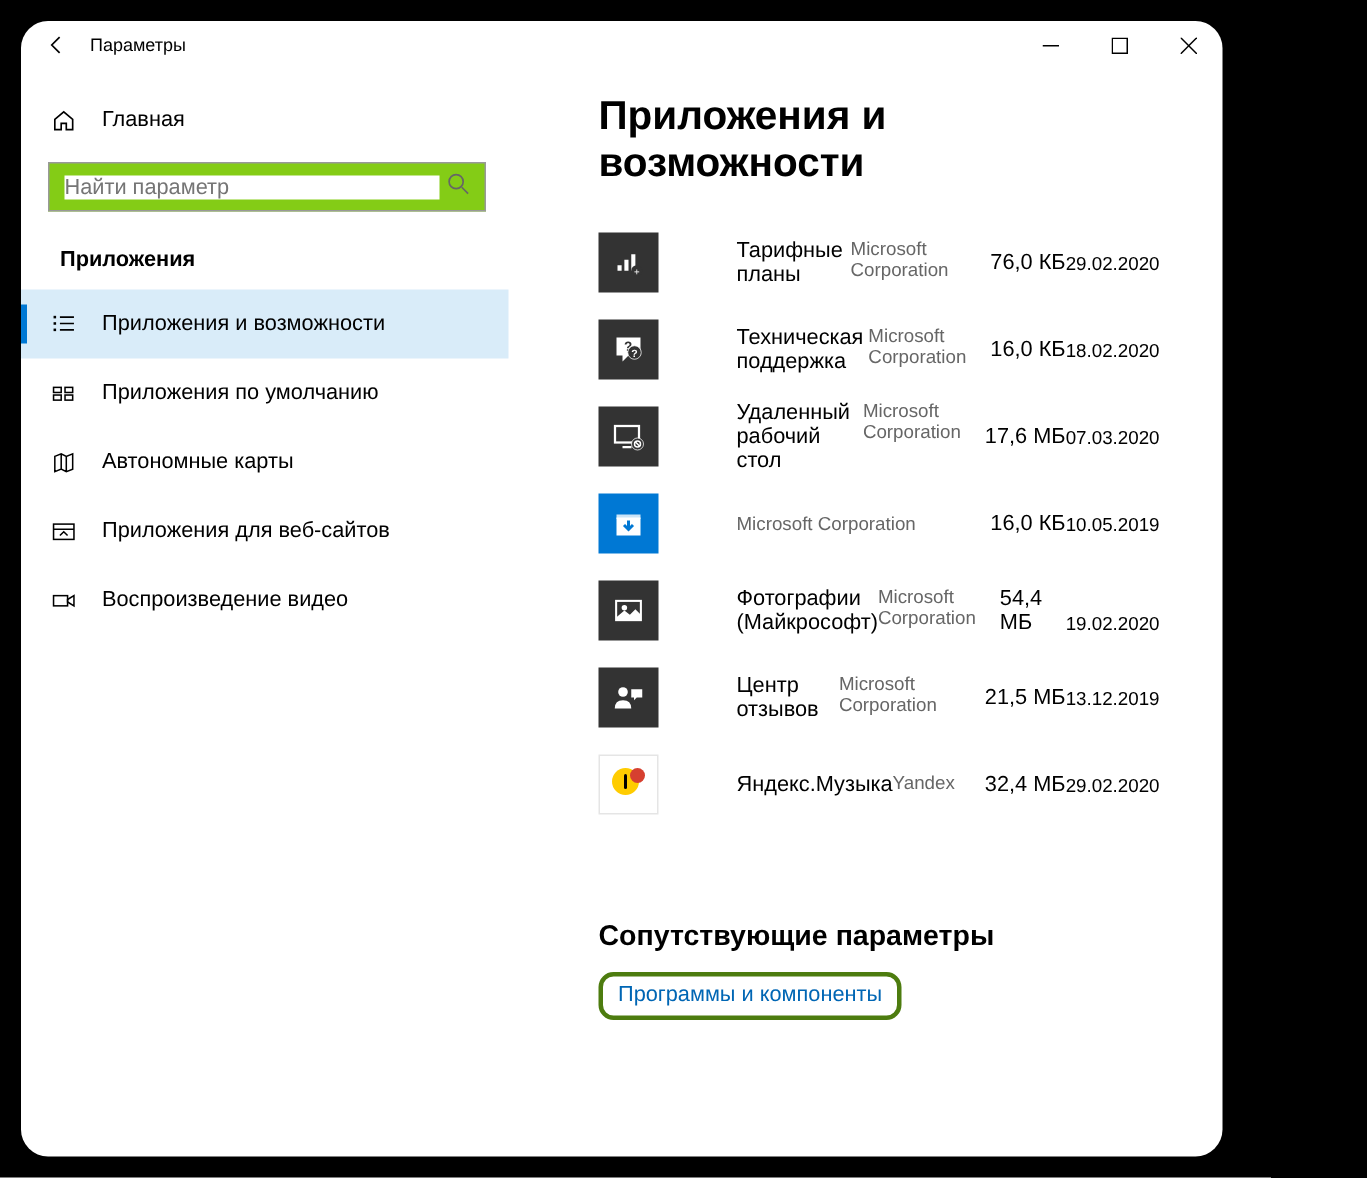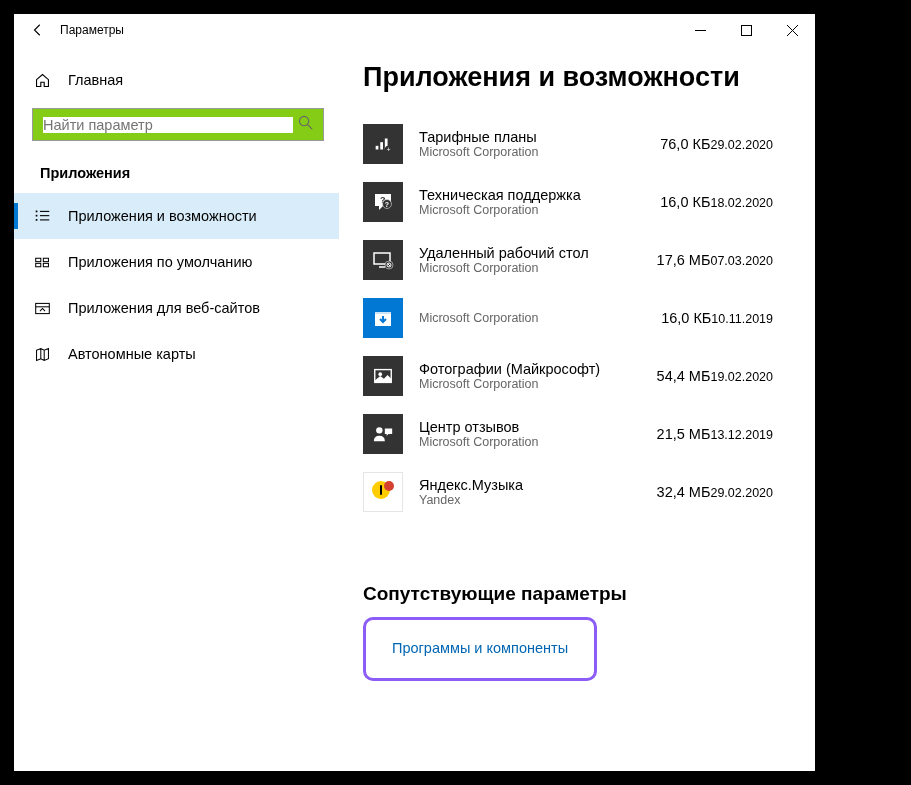--- a/index.html
+++ b/index.html
@@ -1,54 +1,54 @@
 <!DOCTYPE html>
 <html><head>
 <meta charset="utf-8">
 <style>
   * { box-sizing: border-box; margin: 0; padding: 0; font-family: "Segoe UI", Tahoma, sans-serif; }
   body { background: #000; padding: 14px; }
-  .window { width: 801px; height: 757px; background: #fff; position: relative; overflow: hidden; }
+  .window { width: 801px; height: 757px; background: #fff; position: relative; overflow: hidden; border-radius: 18px; }
   .titlebar { height: 32px; display: flex; align-items: center; padding: 0 8px; }
   .back-btn { width: 32px; height: 32px; display: flex; align-items: center; justify-content: center; cursor: pointer; }
   .back-btn svg { width: 14px; height: 14px; }
   .title-text { font-size: 12px; color: #000; margin-left: 6px; }
   .win-controls { position: absolute; right: 0; top: 0; display: flex; }
   .win-btn { width: 46px; height: 32px; display: flex; align-items: center; justify-content: center; cursor: pointer; }
   .win-btn svg { width: 11px; height: 11px; }
-  .body { display: flex; height: calc(100% - 32px); }
+  .body { display: flex; height: calc(100% - 32px); gap: 36px; }
   .sidebar { width: 325px; padding: 14px 0 0 0; }
   .home-row { display: flex; align-items: center; height: 40px; padding: 0 18px; cursor: pointer; gap: 16px; }
   .home-row .icon-wrap { width: 20px; display: flex; justify-content: center; }
   .home-row span.label { font-size: 14.5px; }
   .search-wrap { margin: 8px 18px 16px 18px; }
   .search { width: 292px; height: 33px; border: 1px solid #999; display: flex; align-items: center; padding: 0 10px; justify-content: space-between; background: #84cc16; }
   .search input { border: none; outline: none; font-size: 14.5px; width: 250px; color: #666; }
   .search svg { width: 15px; height: 15px; }
   .section-title { font-size: 14.5px; font-weight: 600; padding: 8px 18px 12px 26px; }
   .nav-item { display: flex; align-items: center; height: 46px; padding: 0 18px; cursor: pointer; gap: 16px; position: relative; }
   .nav-item.selected { background: #d9ecf9; }
   .nav-item.selected::before { content: ""; position: absolute; left: 0; top: 10px; bottom: 10px; width: 4px; background: #0078d4; }
   .nav-item .icon-wrap { width: 20px; display: flex; justify-content: center; align-items: center; }
   .nav-item .label { font-size: 14.5px; }
   .main { flex: 1; padding: 16px 42px 0 24px; overflow: hidden; }
   .page-title { font-size: 27px; font-weight: 600; margin-bottom: 22px; }
   .app-row { display: flex; align-items: center; height: 58px; cursor: pointer; gap: 16px; }
   .app-icon { width: 40px; height: 40px; background: #333; display: flex; align-items: center; justify-content: center; color: #fff; flex-shrink: 0; }
   .app-icon.blue { background: #0078d4; }
   .app-icon.white { background: #fff; border: 1px solid #e5e5e5; }
-  .app-info { flex: 1; display: flex; flex-direction: column; }
+  .app-info { flex: 1; display: flex; flex-direction: row; margin-left: 36px; }
   .app-name { font-size: 14.5px; color: #000; }
   .app-pub { font-size: 12.5px; color: #666; }
   .app-meta { display: flex; flex-direction: row; align-items: flex-end; }
   .app-size { font-size: 14.5px; }
   .app-date { font-size: 12.5px; color: #000000; }
   .related-title { font-size: 19px; font-weight: 600; margin-top: 62px; margin-bottom: 12px; }
   .related-link { font-size: 14.5px; color: #0066b4; cursor: pointer; display: inline-block; padding: 4px 10px 6px 10px; }
-  .highlight-box { border: 3px solid #8b5cf6; border-radius: 10px; display: inline-block; padding: 16px; }
+  .highlight-box { border: 3px solid #4d7c0f; border-radius: 10px; display: inline-block; padding: 0; }
 </style>
 </head>
 <body>
 
 <div class="window">
   <div class="titlebar">
     <div class="back-btn">
       <svg viewBox="0 0 16 16">
           <path d="M10 2 L4 8 L10 14" stroke="#000" stroke-width="1.3" fill="none"></path>
         </svg>
@@ -117,34 +117,43 @@
                 <rect x="2" y="11" width="6" height="4" stroke="#000" stroke-width="1.2" fill="none"></rect>
                 <rect x="11" y="5" width="6" height="4" stroke="#000" stroke-width="1.2" fill="none"></rect>
                 <rect x="11" y="11" width="6" height="4" stroke="#000" stroke-width="1.2" fill="none"></rect>
               </svg>
             </span>
             <span class="label">Приложения по умолчанию</span>
           </div>
           <div class="nav-item">
             <span class="icon-wrap">
               <svg width="17" height="17" viewBox="0 0 20 20">
+                <path d="M3 5 L8 3 L12 5 L17 3 L17 15 L12 17 L8 15 L3 17 Z M8 3 L8 15 M12 5 L12 17" stroke="#000" stroke-width="1.2" fill="none"></path>
+              </svg>
+            </span>
+            <span class="label">Автономные карты</span>
+          </div>
+          <div class="nav-item">
+            <span class="icon-wrap">
+              <svg width="17" height="17" viewBox="0 0 20 20">
                 <rect x="2" y="4" width="16" height="12" stroke="#000" stroke-width="1.2" fill="none"></rect>
                 <line x1="2" y1="8" x2="18" y2="8" stroke="#000" stroke-width="1.2"></line>
                 <path d="M7 13 L10 10 L13 13" stroke="#000" stroke-width="1.2" fill="none"></path>
               </svg>
             </span>
             <span class="label">Приложения для веб-сайтов</span>
           </div>
           <div class="nav-item">
             <span class="icon-wrap">
               <svg width="17" height="17" viewBox="0 0 20 20">
-                <path d="M3 5 L8 3 L12 5 L17 3 L17 15 L12 17 L8 15 L3 17 Z M8 3 L8 15 M12 5 L12 17" stroke="#000" stroke-width="1.2" fill="none"></path>
-              </svg>
-            </span>
-            <span class="label">Автономные карты</span>
+                <rect x="2" y="6" width="11" height="8" stroke="#000" stroke-width="1.2" fill="none"></rect>
+                <path d="M13 9 L18 6 L18 14 L13 11 Z" stroke="#000" stroke-width="1.2" fill="none"></path>
+              </svg>
+            </span>
+            <span class="label">Воспроизведение видео</span>
           </div>
         </div>
     </div>
 
     <div class="main">
       <h1 class="page-title">Приложения и возможности</h1>
       <div id="app-list">
           <div class="app-row">
             <div class="app-icon">
               <svg width="22" height="22" viewBox="0 0 24 24">
@@ -207,21 +216,21 @@
                 <rect x="4" y="8" width="16" height="12" fill="#fff"></rect>
                 <rect x="4" y="6" width="16" height="3" fill="#fff" opacity="0.8"></rect>
                 <path d="M12 10 L12 16 M9 13 L12 16 L15 13" stroke="#0078d4" stroke-width="2" fill="none"></path>
               </svg>
             </div>
             <div class="app-info">
               <span class="app-pub">Microsoft Corporation</span>
             </div>
             <div class="app-meta">
               <span class="app-size">16,0 КБ</span>
-              <span class="app-date">10.11.2019</span>
+              <span class="app-date">10.05.2019</span>
             </div>
           </div>
           <div class="app-row">
             <div class="app-icon">
               <svg width="22" height="22" viewBox="0 0 24 24">
                 <rect x="3" y="5" width="18" height="14" stroke="#fff" stroke-width="1.5" fill="none"></rect>
                 <circle cx="9" cy="10" r="2" fill="#fff"></circle>
                 <path d="M3 17 L9 12 L13 15 L17 11 L21 15 L21 19 L3 19 Z" fill="#fff"></path>
               </svg>
             </div>

